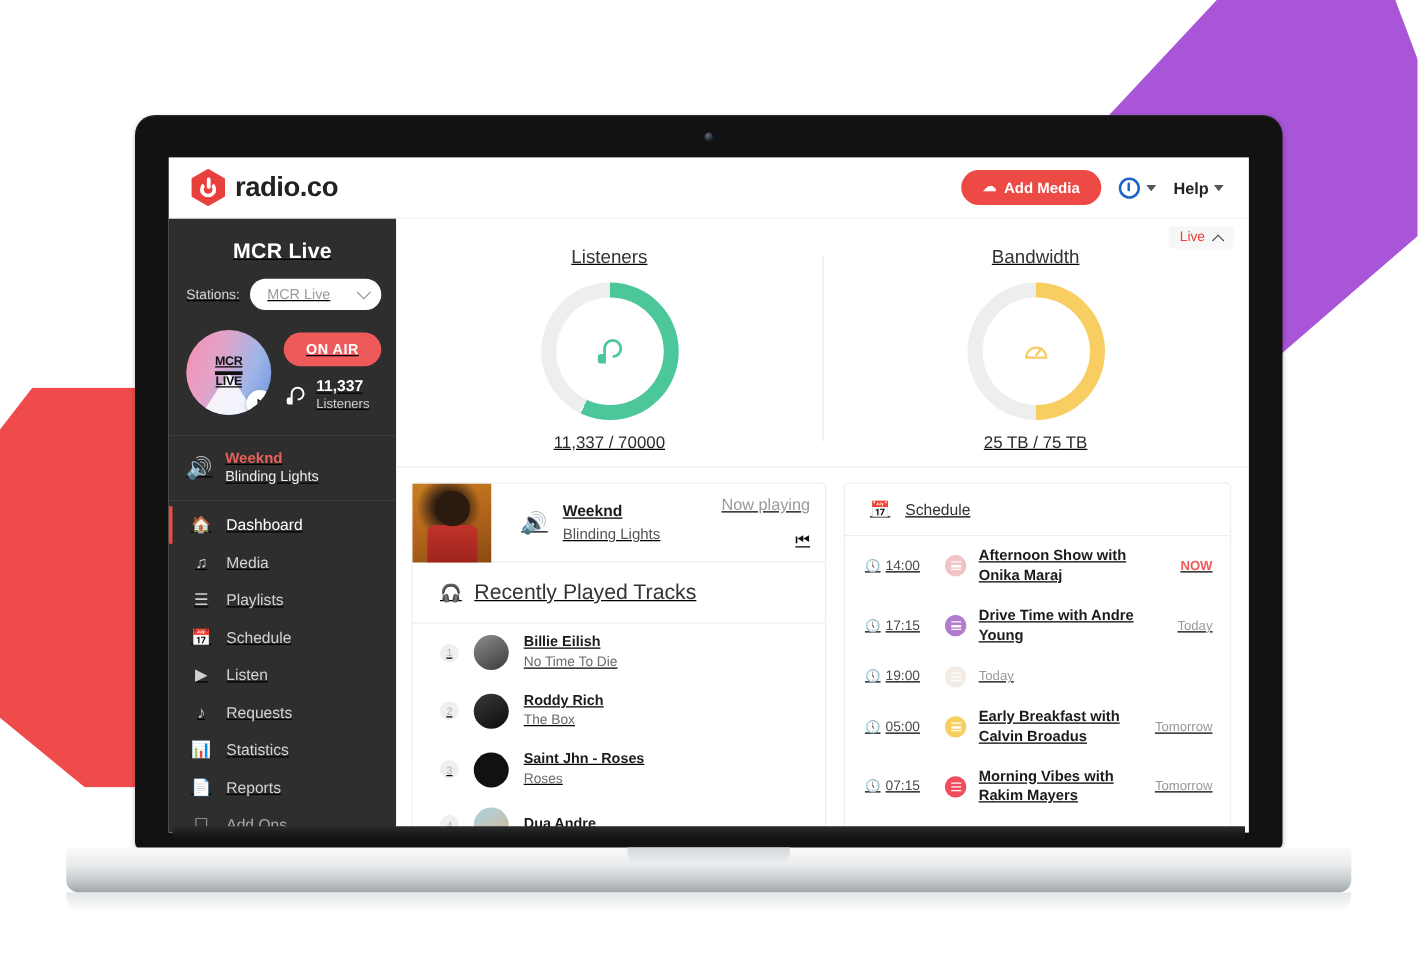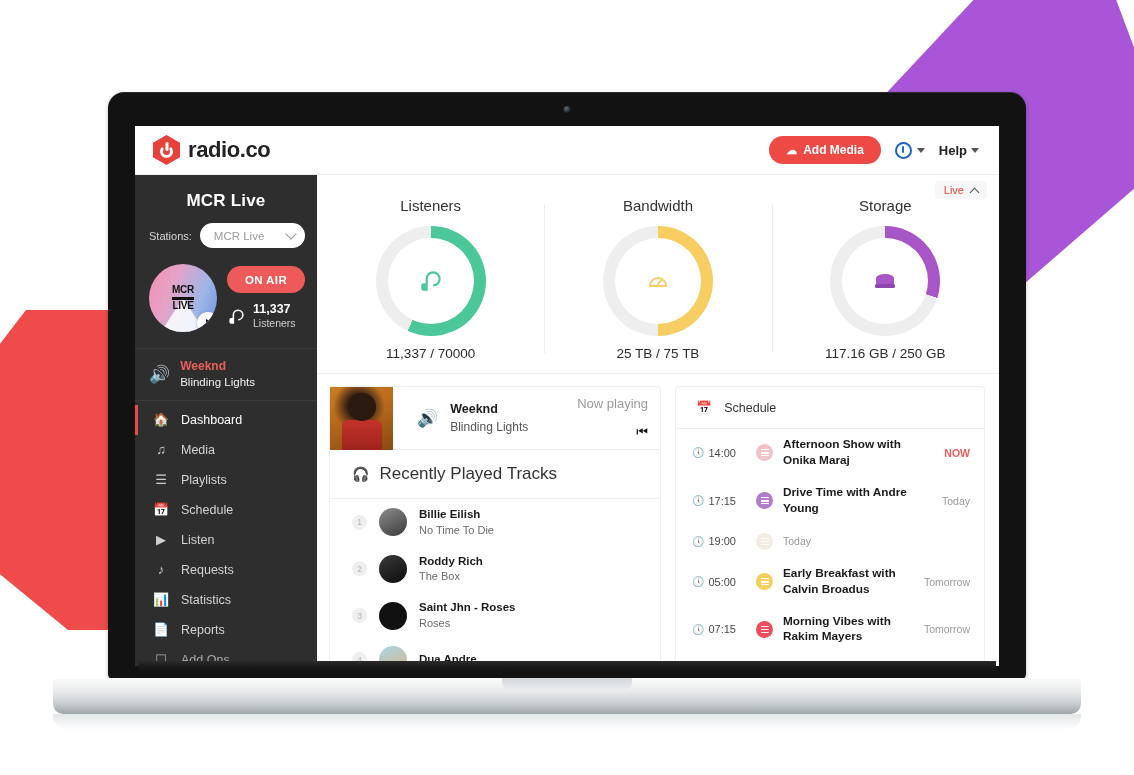--- a/index.html
+++ b/index.html
@@ -108,21 +108,21 @@
     position:relative;
   }
   .power-ico::after{
     content:""; position:absolute; left:50%; top:2px; transform:translateX(-50%);
     width:2px; height:7px; background:#1b64c9; border-radius:1px;
   }
   .caret{ width:0;height:0;border-left:4px solid transparent;border-right:4px solid transparent;border-top:5px solid #555; }
   .help-link{ font-size:13px; color:#222; font-weight:600; display:flex; align-items:center; gap:4px; cursor:pointer;}
 
   
-  .app-body { display:flex; height: 491px; }
+  .app-body { display:flex; height: 491px; text-decoration: underline; }
 
   
   .sidebar{ width:182px; background:#2e2e2e; color:#fff; flex:0 0 182px; position:relative; }
   .station-title{ text-align:center; font-size:17px; font-weight:600; padding:16px 0 12px; letter-spacing:.2px;}
   .stations-row{ display:flex; align-items:center; gap:8px; padding:0 12px 12px 14px;}
   .stations-lbl{ font-size:11px; color:#d6d6d6; }
   .station-select{
     flex:1; background:#fff; border-radius:14px; height:25px;
     display:flex; align-items:center; justify-content:space-between;
     padding:0 10px 0 14px; cursor:pointer;
@@ -406,34 +406,20 @@
                     <svg width="24" height="24" viewBox="0 0 24 24" fill="none" stroke="#f8cd62" stroke-width="1.8">
                       <path d="M4 17a8 8 0 1 1 16 0" stroke-linecap="round"></path>
                       <path d="M4 17h16" stroke-linecap="round"></path>
                       <path d="M12 15l4-5" stroke-linecap="round"></path>
                     </svg>
                   </div>
                 </div>
                 <div class="stat-val">25 TB / 75 TB</div>
               </div>
 
-              <div class="stat">
-                <div class="stat-title">Storage</div>
-                <div class="ring-wrap">
-                  <div class="ring" id="ring2" style="background: conic-gradient(rgb(168, 85, 200) 0deg, rgb(168, 85, 200) 108deg, rgb(238, 238, 238) 108deg, rgb(238, 238, 238) 360deg);"></div>
-                  <div class="ring-hole">
-                    <svg width="28" height="22" viewBox="0 0 28 22">
-                      <ellipse cx="14" cy="8" rx="9" ry="4" fill="#a855c8"></ellipse>
-                      <rect x="5" y="8" width="18" height="7" fill="#a855c8"></rect>
-                      <rect x="4" y="14" width="20" height="4" rx="1.6" fill="#8e45ad"></rect>
-                    </svg>
-                  </div>
-                </div>
-                <div class="stat-val">117.16 GB / 250 GB</div>
-              </div>
             </div>
 
             <div class="panels">
 
               <div class="panel panel-left">
                 <div class="np-bar">
                   <div class="np-cover"></div>
                   <div class="np-mid">
                     <span class="spk">🔊</span>
                     <div>

